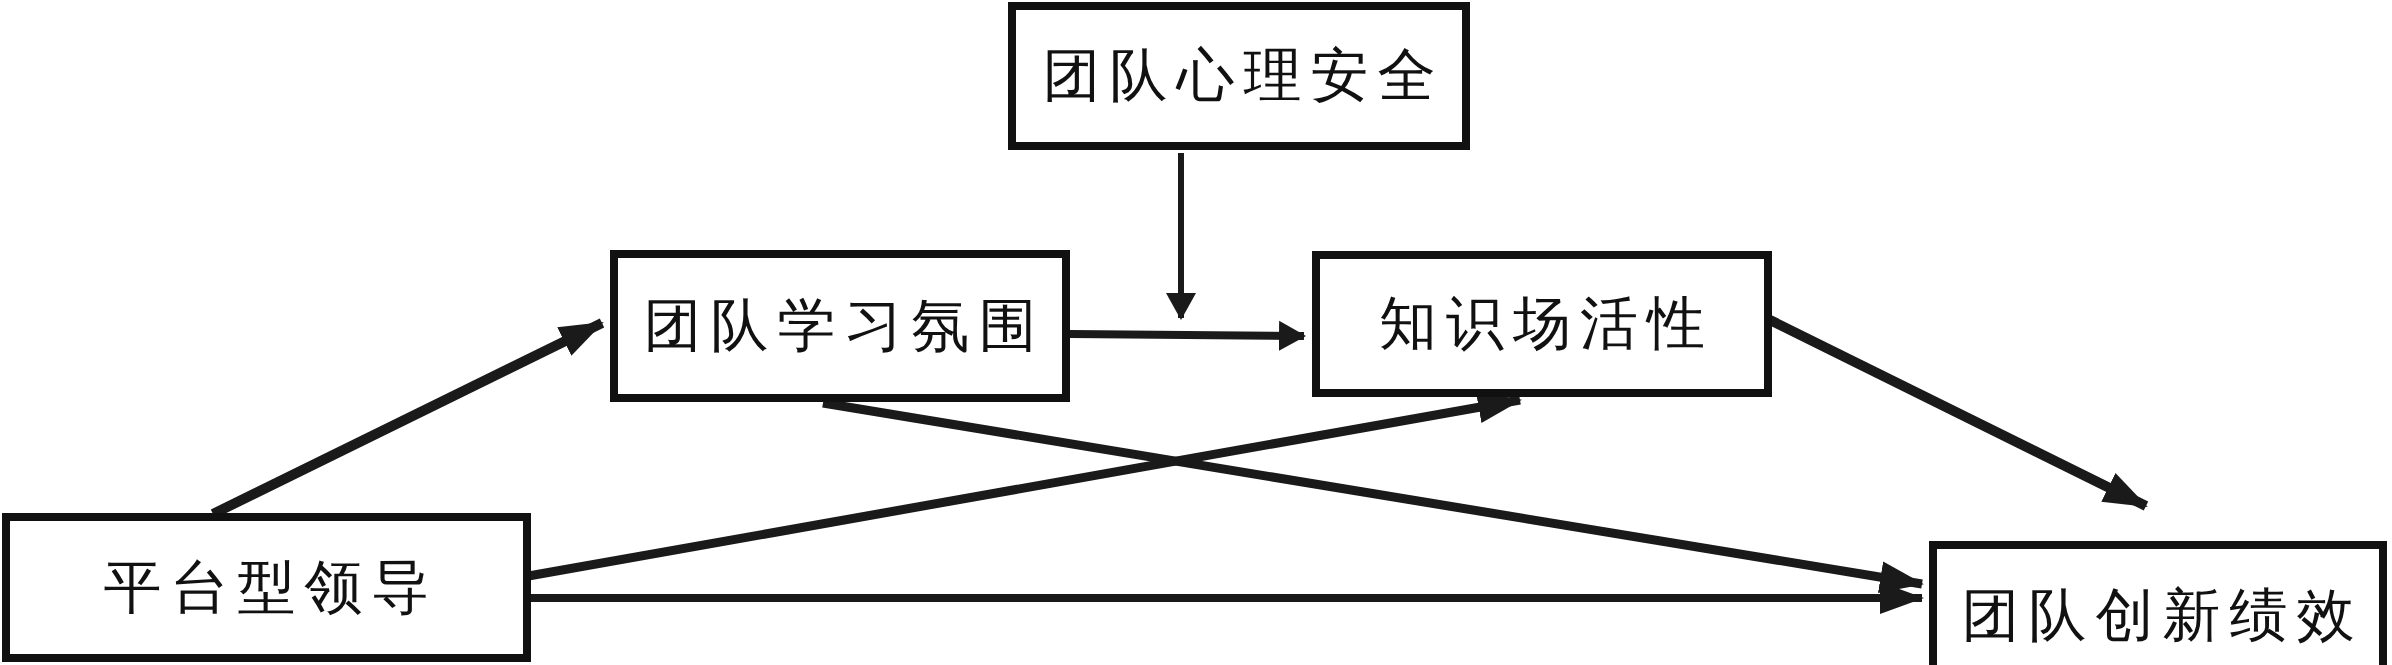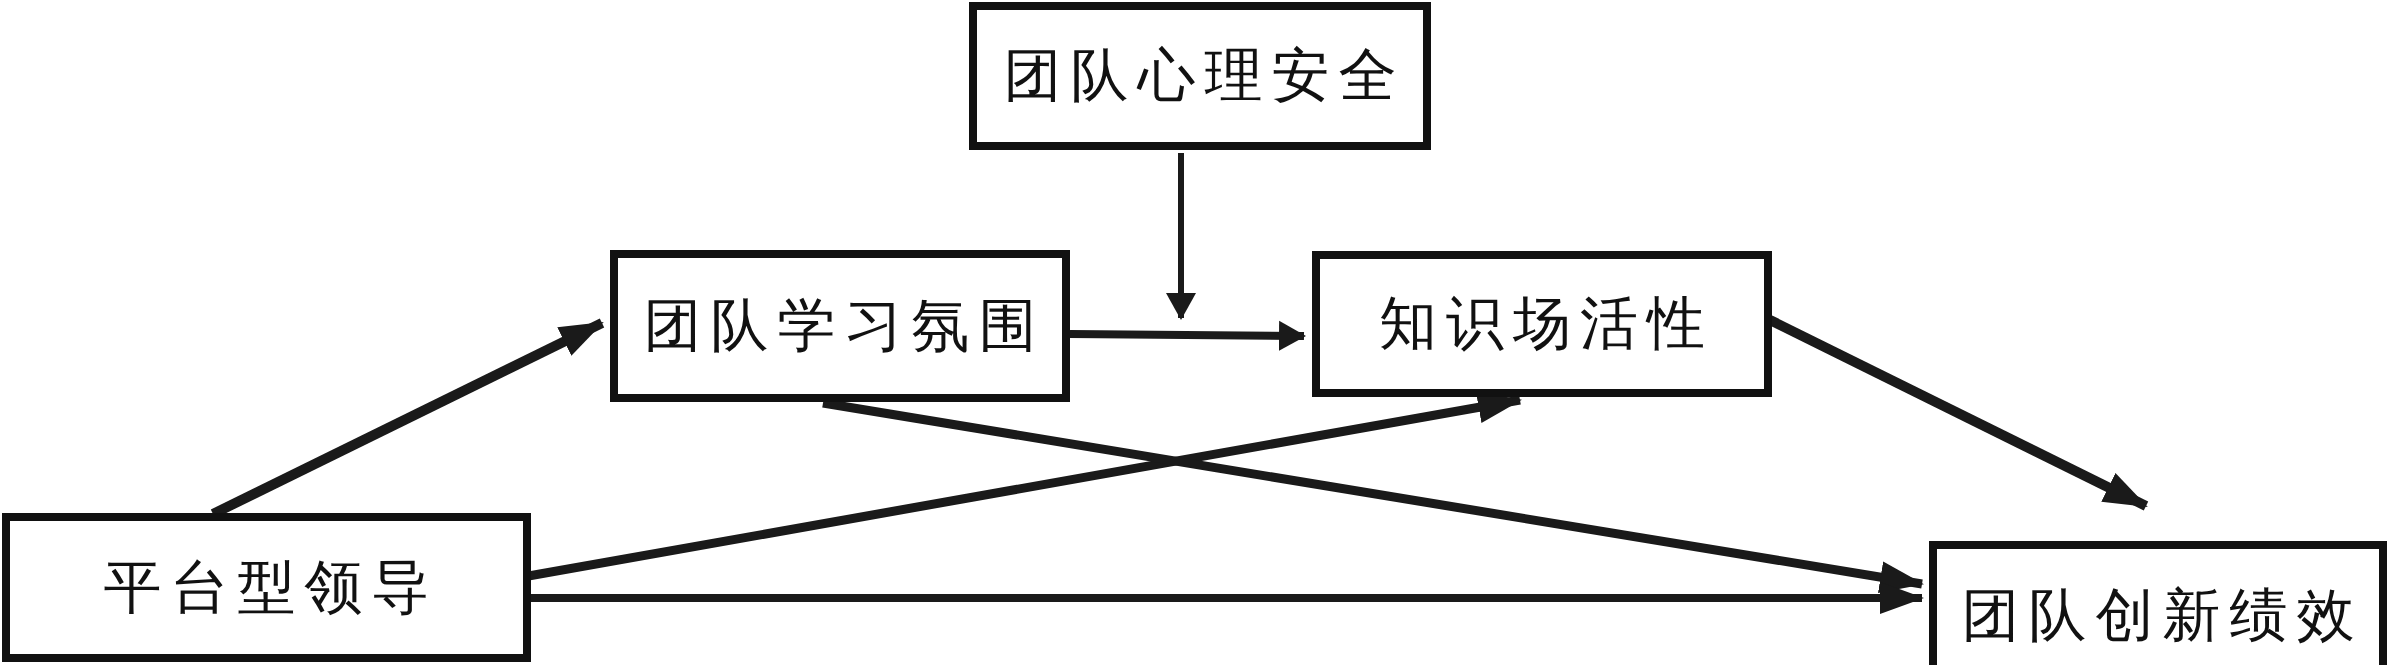--- a/index.html
+++ b/index.html
@@ -34,21 +34,21 @@
   }
   .node .label{
     color:var(--text);
     font-size:58px;
     letter-spacing:9px;
     text-indent:9px; 
     white-space:nowrap;
     line-height:1;
   }
   
-  .node-psych      {left:969px;  top:2px;   width:462px; height:148px;}
+  .node-psych      {left:1008px;  top:2px;   width:462px; height:148px;}
   .node-learning   {left:610px;  top:250px; width:460px; height:152px;}
   .node-knowledge  {left:1312px; top:251px; width:460px; height:146px;}
   .node-platform   {left:2px;    top:513px; width:529px; height:149px;}
   .node-innovation {left:1929px; top:513px; width:458px; height:149px;margin-top:28px;}
 </style>
 </head>
 <body>
 
 <div class="stage">
 

